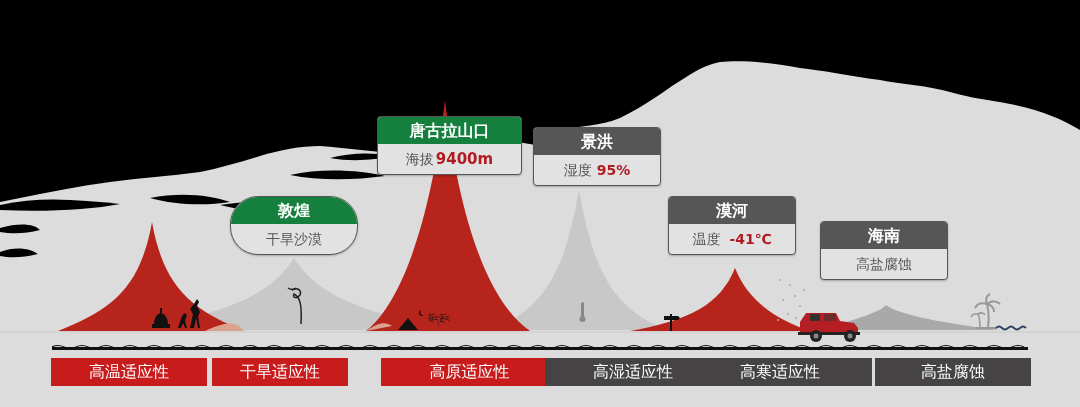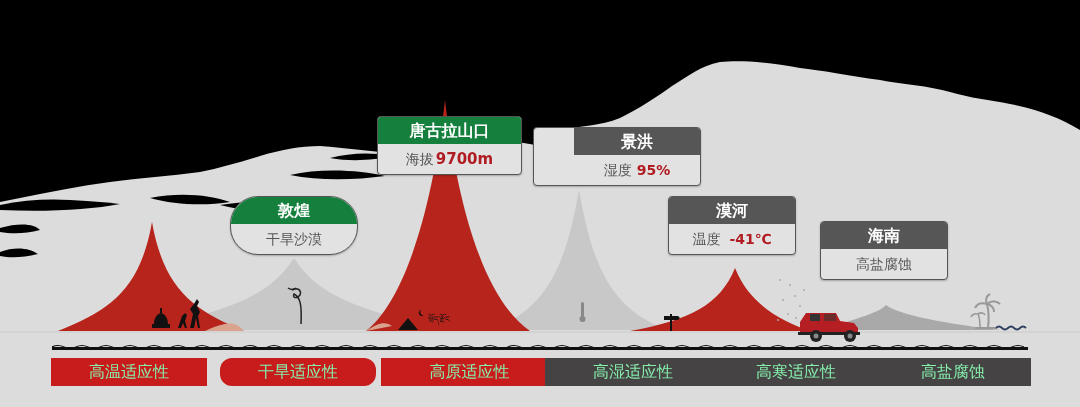--- a/index.html
+++ b/index.html
@@ -6,21 +6,21 @@
   body { width:1080px; height:407px; overflow:hidden; background:#dcdcdc; font-family:"DejaVu Sans","Liberation Sans",sans-serif; }
   .stage { position:relative; width:1080px; height:407px; overflow:hidden; background:#dcdcdc; }
   .bg-svg { position:absolute; left:0; top:0; }
   .card { position:absolute; border:1.5px solid #555; border-radius:4px; background:#e2e2e2; overflow:hidden; box-shadow:0 1px 2px rgba(0,0,0,0.25); }
   .card .head { height:27px; line-height:27px; text-align:center; color:#fff; font-weight:bold; font-size:16px; }
   .card.red .head { background:#15803d; }
   .card.gray .head { background:#575656; }
   .card .body { height:30px; line-height:30px; text-align:center; color:#555; font-size:14px; }
   .card .val { color:#b01c22; font-weight:bold; font-size:14px; margin-left:5px; }
   .road { position:absolute; left:52px; top:344px; width:976px; height:6px; }
-  .label-bar { position:absolute; top:358px; height:28px; line-height:28px; text-align:center; color:#86efac; font-size:16px; }
+  .label-bar { position:absolute; top:358px; height:28px; line-height:28px; text-align:center; color:#ffffff; font-size:16px; }
   .label-bar.red { background:#c81c1c; }
   .label-bar.gray { background:#454343; }
 </style>
 </head>
 <body>
 
 <div class="stage">
 
   <svg class="bg-svg" width="1080" height="407" viewBox="0 0 1080 407">
 
@@ -101,43 +101,43 @@
   </svg>
 
 
   <div class="card red" style="left:230px;top:196px;width:126px;border-radius:28px;">
     <div class="head">敦煌</div>
     <div class="body">干旱沙漠</div>
   </div>
 
   <div class="card red" style="left:377px;top:116px;width:143px;">
     <div class="head">唐古拉山口</div>
-    <div class="body"><span>海拔</span><span class="val" style="margin-left:2px;font-size:15px;">9700m</span></div>
+    <div class="body"><span>海拔</span><span class="val" style="margin-left:2px;font-size:15px;">9400m</span></div>
   </div>
 
-  <div class="card gray" style="left:533px;top:127px;width:126px;padding-left:40px;">
+  <div class="card gray" style="left:533px;top:127px;width:126px;">
     <div class="head">景洪</div>
     <div class="body"><span>湿度</span><span class="val">95%</span></div>
   </div>
 
   <div class="card gray" style="left:668px;top:196px;width:126px;">
     <div class="head">漠河</div>
     <div class="body"><span>温度</span><span class="val" style="margin-left:9px;">-41℃</span></div>
   </div>
 
   <div class="card gray" style="left:820px;top:221px;width:126px;">
     <div class="head">海南</div>
     <div class="body">高盐腐蚀</div>
   </div>
 
   <svg class="road" width="976" height="6" viewBox="0 0 976 6">
     <rect x="0" y="3" width="976" height="3" fill="#111"></rect>
     <path d="M0,3 q6,-3 12,0 t12,0 t12,0 t12,0 t12,0 t12,0 t12,0 t12,0 t12,0 t12,0 t12,0 t12,0 t12,0 t12,0 t12,0 t12,0 t12,0 t12,0 t12,0 t12,0 t12,0 t12,0 t12,0 t12,0 t12,0 t12,0 t12,0 t12,0 t12,0 t12,0 t12,0 t12,0 t12,0 t12,0 t12,0 t12,0 t12,0 t12,0 t12,0 t12,0 t12,0 t12,0 t12,0 t12,0 t12,0 t12,0 t12,0 t12,0 t12,0 t12,0 t12,0 t12,0 t12,0 t12,0 t12,0 t12,0 t12,0 t12,0 t12,0 t12,0 t12,0 t12,0 t12,0 t12,0 t12,0 t12,0 t12,0 t12,0 t12,0 t12,0 t12,0 t12,0 t12,0 t12,0 t12,0 t12,0 t12,0 t12,0 t12,0 t12,0 t12,0" stroke="#111" stroke-width="1.2" fill="none"></path>
   </svg>
 
   <div class="label-bar red" style="left:51px;width:156px;">高温适应性</div>
-  <div class="label-bar red" style="left:220px;width:156px;border-radius:12px;">干旱适应性</div>
+  <div class="label-bar red" style="left:212px;width:136px;">干旱适应性</div>
   <div class="label-bar red" style="left:381px;width:177px;">高原适应性</div>
   <div class="label-bar gray" style="left:545px;width:176px;">高湿适应性</div>
-  <div class="label-bar gray" style="left:704px;width:184px;">高寒适应性</div>
+  <div class="label-bar gray" style="left:688px;width:184px;">高寒适应性</div>
   <div class="label-bar gray" style="left:875px;width:156px;">高盐腐蚀</div>
 
 </div>
 
 </body></html>

